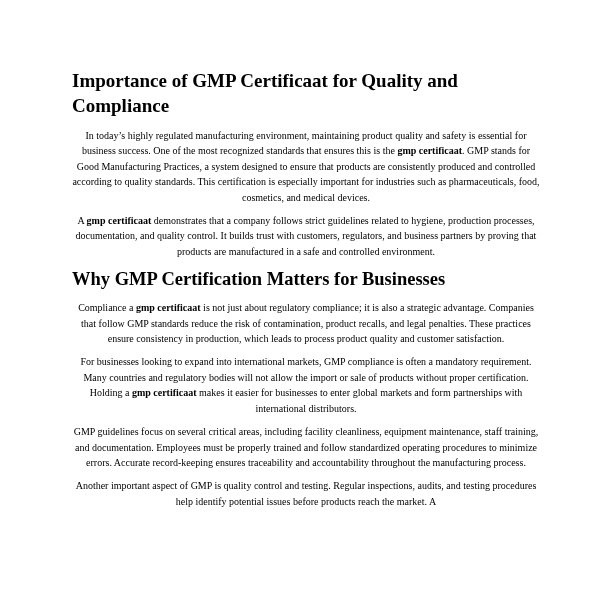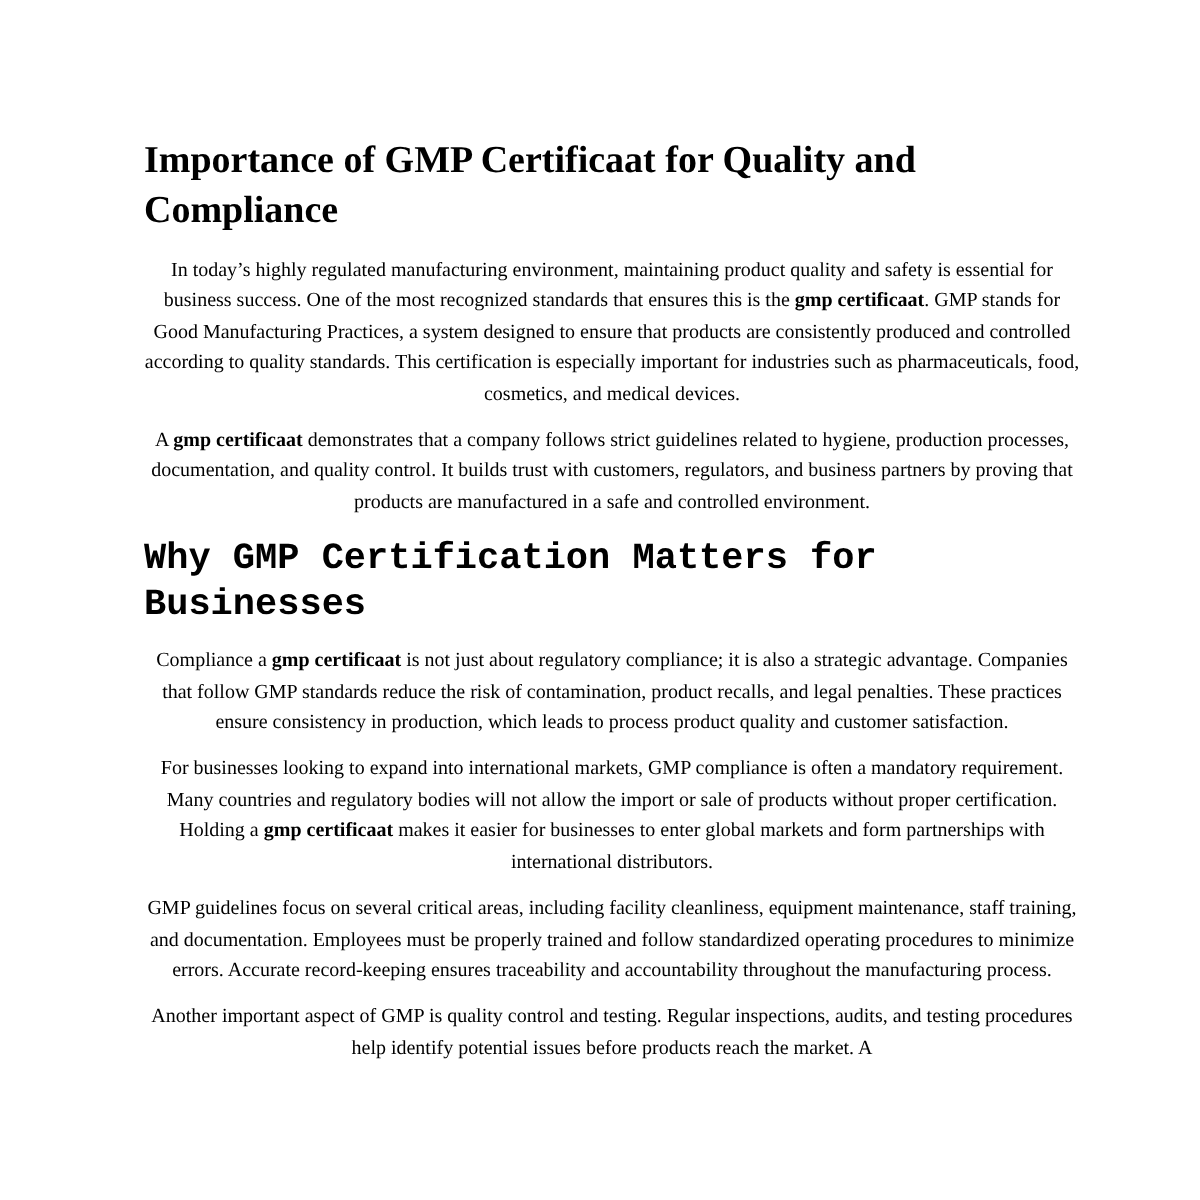--- a/index.html
+++ b/index.html
@@ -25,21 +25,20 @@
     font-weight: bold;
     margin: 0 0 10px 0;
     color: #000000;
   }
   .article-body h2 {
     font-size: 18.5px;
     line-height: 23px;
     font-weight: bold;
     margin: 9px 0 9px 0;
     color: #000000;
-    font-family: Liberation Mono, monospace;
   }
   .article-body p {
     font-size: 10px;
     line-height: 15.4px;
     margin: 0 0 8px 0;
     text-align: center;
     color: #000000;
   }
   .article-body b {
     font-weight: bold;

